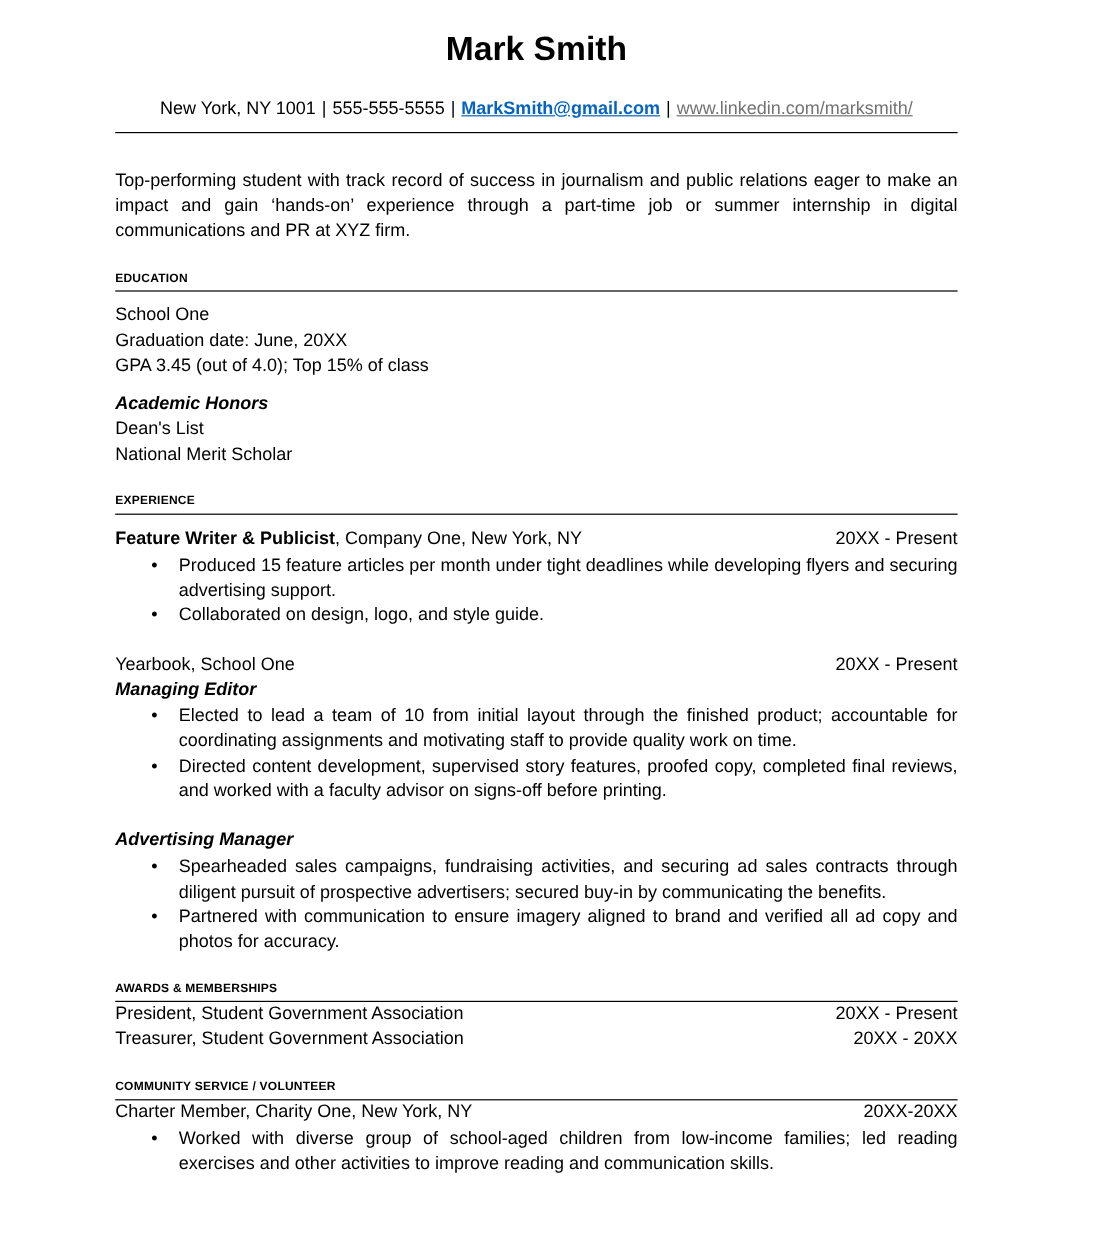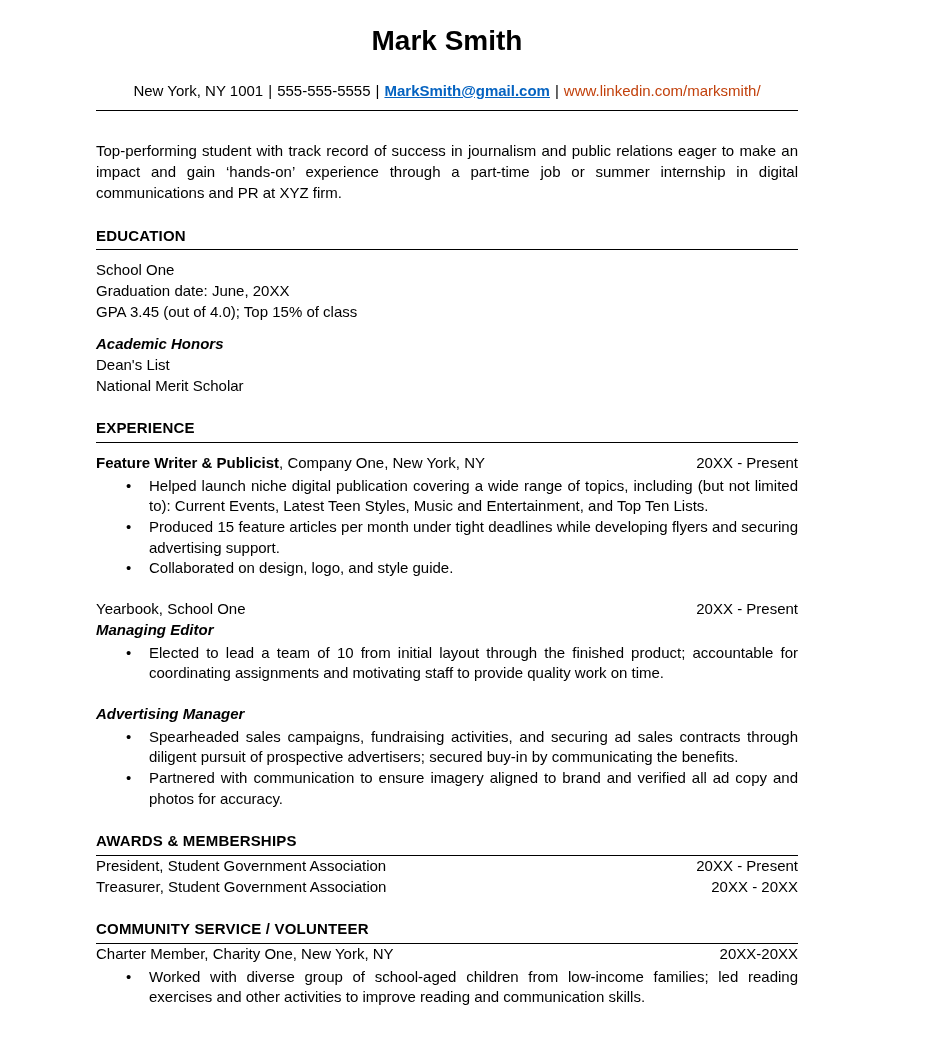--- a/index.html
+++ b/index.html
@@ -14,30 +14,30 @@
     line-height: 1.38;
     padding: 26px 128px 20px 96px;
   }
 
   
   .resume-header { text-align: center; border-bottom: 1.5px solid #000; padding-bottom: 9px; }
   .resume-name { font-size: 28px; font-weight: 700; line-height: 1.1; margin: 0 0 24px 0; }
   .contact-line { font-size: 15px; white-space: nowrap; }
   .contact-sep { padding: 0 5px; }
   a.link-email { color: #0563c1; text-decoration: underline; cursor: pointer; font-weight: bold; }
-  a.link-plain { color: #c2410c; cursor: pointer; }
+  a.link-plain { color: #737373; text-decoration: underline; cursor: pointer; }
 
   
   .summary { margin-top: 30px; text-align: justify; }
 
   
   .section-heading {
     margin-top: 22px;
     font-weight: 700;
-    font-size: 15px;
+    font-size: 10px;
     letter-spacing: 0.2px;
     border-bottom: 1.5px solid #000;
     padding-bottom: 3px;
   }
   .section-body { margin-top: 10px; }
 
   .plain-line { margin: 0; }
   .bold-line { margin: 0; font-weight: 700; font-style: italic; }
   .sub-block { margin-top: 12px; }
 
@@ -92,34 +92,34 @@
 
   <div class="section-heading">EXPERIENCE</div>
   <div class="section-body">
 
     <div>
       <div class="row-split">
         <span class="row-left"><span class="job-title-bold">Feature Writer &amp; Publicist</span><span>, Company One, New York, NY</span></span>
         <span class="row-date">20XX - Present</span>
       </div>
       <ul class="bullets">
-        <li>Helped launch niche digital publication covering a wide range of topics, including (but not limited to): Current Events, Latest Teen Styles, Music and Entertainment, and Top Ten Lists.</li>
         <li>Produced 15 feature articles per month under tight deadlines while developing flyers and securing advertising support.</li>
         <li>Collaborated on design, logo, and style guide.</li>
       </ul>
     </div>
 
     <div class="block-gap">
       <div class="row-split">
         <span class="row-left">Yearbook, School One</span>
         <span class="row-date">20XX - Present</span>
       </div>
       <p class="bold-line">Managing Editor</p>
       <ul class="bullets">
         <li>Elected to lead a team of 10 from initial layout through the finished product; accountable for coordinating assignments and motivating staff to provide quality work on time.</li>
+        <li>Directed content development, supervised story features, proofed copy, completed final reviews, and worked with a faculty advisor on signs-off before printing.</li>
       </ul>
     </div>
 
     <div class="block-gap">
       <p class="bold-line">Advertising Manager</p>
       <ul class="bullets">
         <li>Spearheaded sales campaigns, fundraising activities, and securing ad sales contracts through diligent pursuit of prospective advertisers; secured buy-in by communicating the benefits.</li>
         <li>Partnered with communication to ensure imagery aligned to brand and verified all ad copy and photos for accuracy.</li>
       </ul>
     </div>

